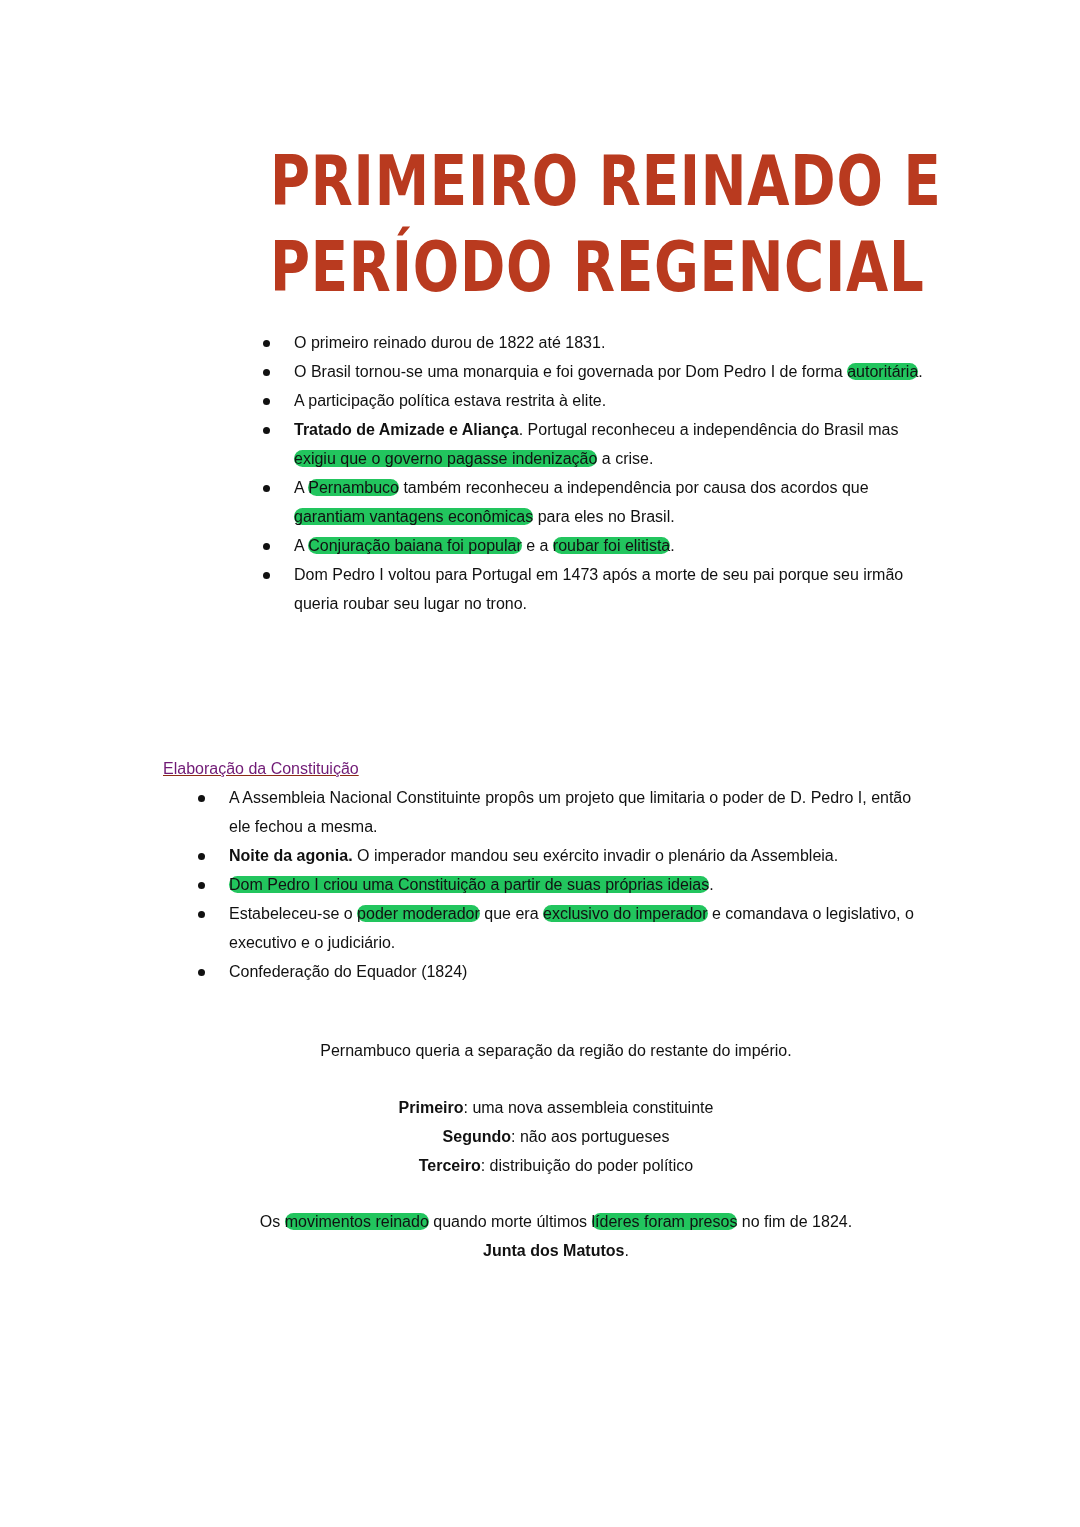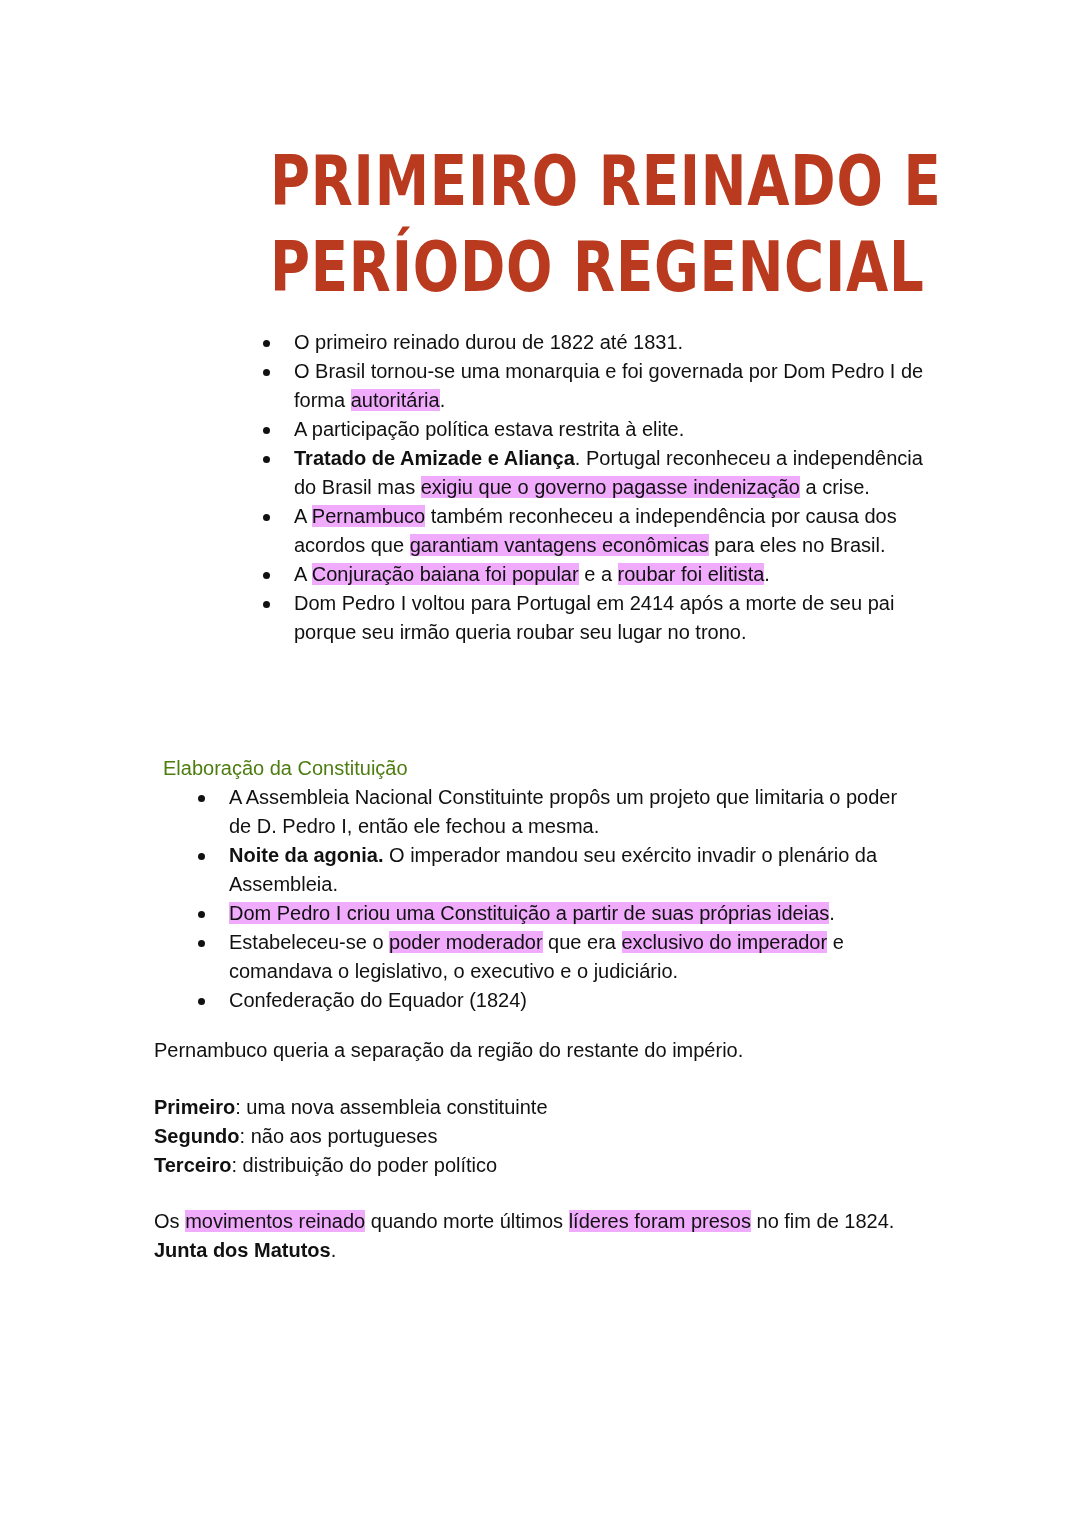--- a/index.html
+++ b/index.html
@@ -26,78 +26,79 @@
       line-height: 86px;
       color: #b93a1f;
       letter-spacing: 1px;
       transform: scaleX(0.78);
       transform-origin: left top;
       white-space: nowrap;
     }
     .title-line { display: block; }
 
     .page-text {
-      font-size: 20px;
+      font-size: 16px;
       line-height: 29px;
     }
     ul.bullets {
       list-style: none;
       margin: 0;
       padding: 0;
       position: absolute;
     }
     ul.bullets li {
       position: relative;
       padding-left: 0;
       margin: 0;
     }
     .bullet-dot {
       position: absolute;
       width: 7px;
       height: 7px;
       background: #111111;
       border-radius: 50%;
     }
-    .hl { background: #f0abfc; }
+    .hl { background: #22c55e; border-radius: 10px; }
     .b { font-weight: bold; }
 
     #list1 { left: 294px; top: 328px; width: 630px; }
     #list1 .bullet-dot { left: -31px; top: 12px; }
 
     #list2 { left: 229px; top: 783px; width: 690px; }
     #list2 .bullet-dot { left: -31px; top: 12px; }
 
     .section-heading {
       position: absolute;
       left: 163px;
       top: 754px;
-      color: #4d7c0f;
+      color: #701a75;
+      text-decoration: underline;
       text-decoration-color: #8b2a14;
     }
-    .para { position: absolute; left: 154px; width: 760px; }
+    .para { position: absolute; left: 176px; width: 760px; text-align: center; }
     #para-pernambuco { top: 1036px; }
     #para-demands { top: 1093px; }
     #para-movements { top: 1207px; }
   </style>
 </head>
 <body>
 
 <div class="title">
   <span class="title-line">PRIMEIRO REINADO E</span>
   <span class="title-line">PERÍODO REGENCIAL</span>
 </div>
 
 <ul id="list1" class="bullets page-text">
     <li><span class="bullet-dot"></span><span>O primeiro reinado durou de 1822 até 1831.</span></li>
     <li><span class="bullet-dot"></span><span>O Brasil tornou-se uma monarquia e foi governada por Dom Pedro I de forma </span><span class="hl">autoritária</span><span>.</span></li>
     <li><span class="bullet-dot"></span><span>A participação política estava restrita à elite.</span></li>
     <li><span class="bullet-dot"></span><span class="b">Tratado de Amizade e Aliança</span><span>. Portugal reconheceu a independência do Brasil mas </span><span class="hl">exigiu que o governo pagasse indenização</span><span> a crise.</span></li>
     <li><span class="bullet-dot"></span><span>A </span><span class="hl">Pernambuco</span><span> também reconheceu a independência por causa dos acordos que </span><span class="hl">garantiam vantagens econômicas</span><span> para eles no Brasil.</span></li>
     <li><span class="bullet-dot"></span><span>A </span><span class="hl">Conjuração baiana foi popular</span><span> e a </span><span class="hl">roubar foi elitista</span><span>.</span></li>
-    <li><span class="bullet-dot"></span><span>Dom Pedro I voltou para Portugal em 2414 após a morte de seu pai porque seu irmão queria roubar seu lugar no trono.</span></li>
+    <li><span class="bullet-dot"></span><span>Dom Pedro I voltou para Portugal em 1473 após a morte de seu pai porque seu irmão queria roubar seu lugar no trono.</span></li>
   </ul>
 
 <div class="section-heading page-text">Elaboração da Constituição</div>
 
 <ul id="list2" class="bullets page-text">
     <li><span class="bullet-dot"></span><span>A Assembleia Nacional Constituinte propôs um projeto que limitaria o poder de D. Pedro I, então ele fechou a mesma.</span></li>
     <li><span class="bullet-dot"></span><span class="b">Noite da agonia.</span><span> O imperador mandou seu exército invadir o plenário da Assembleia.</span></li>
     <li><span class="bullet-dot"></span><span class="hl">Dom Pedro I criou uma Constituição a partir de suas próprias ideias</span><span>.</span></li>
     <li><span class="bullet-dot"></span><span>Estabeleceu-se o </span><span class="hl">poder moderador</span><span> que era </span><span class="hl">exclusivo do imperador</span><span> e comandava o legislativo, o executivo e o judiciário.</span></li>
     <li><span class="bullet-dot"></span><span>Confederação do Equador (1824)</span></li>

